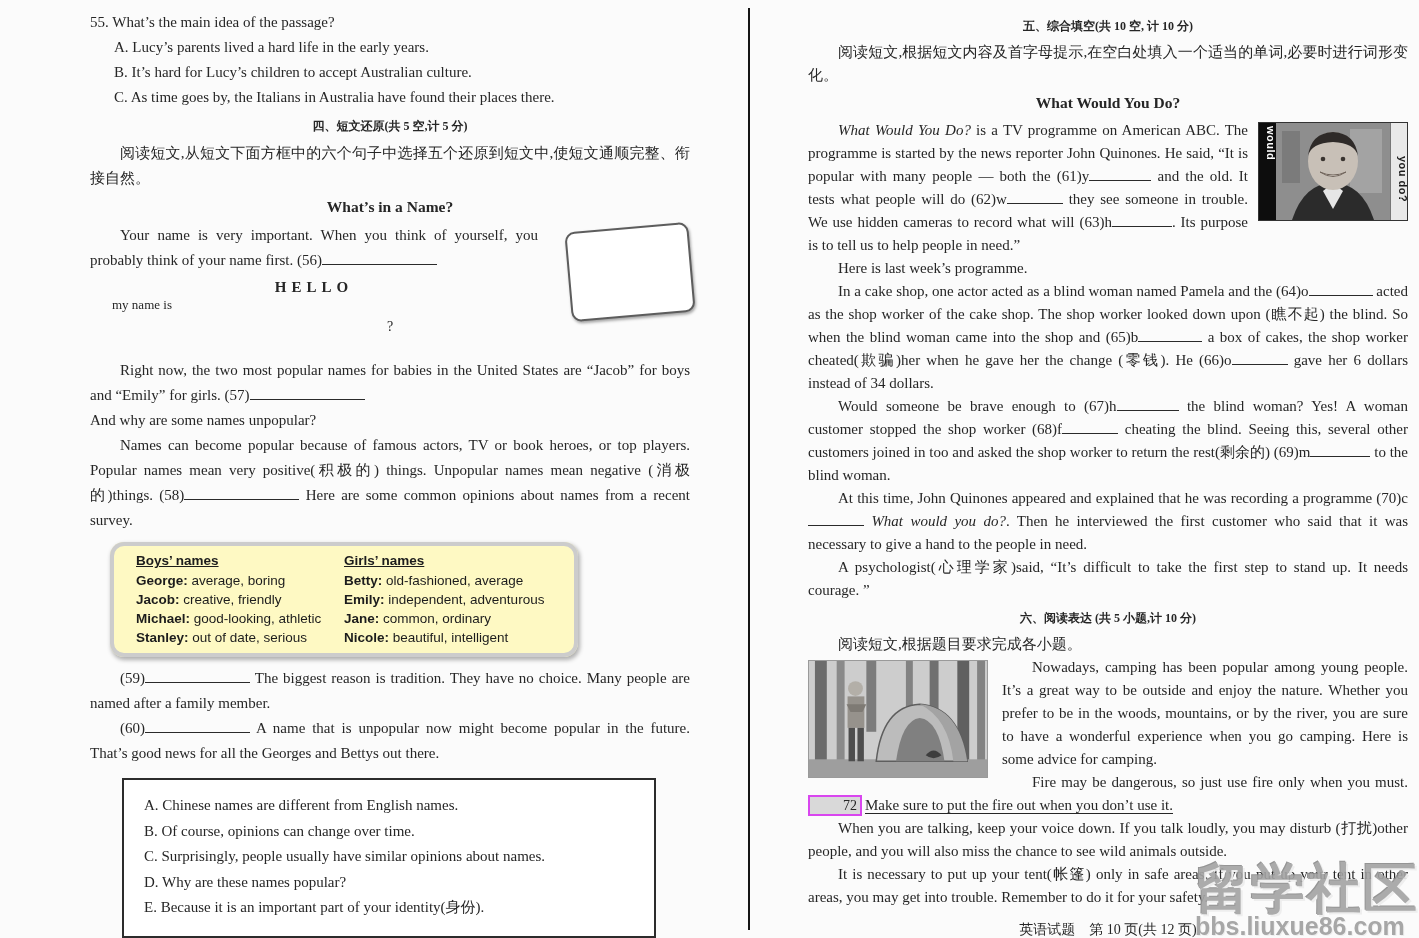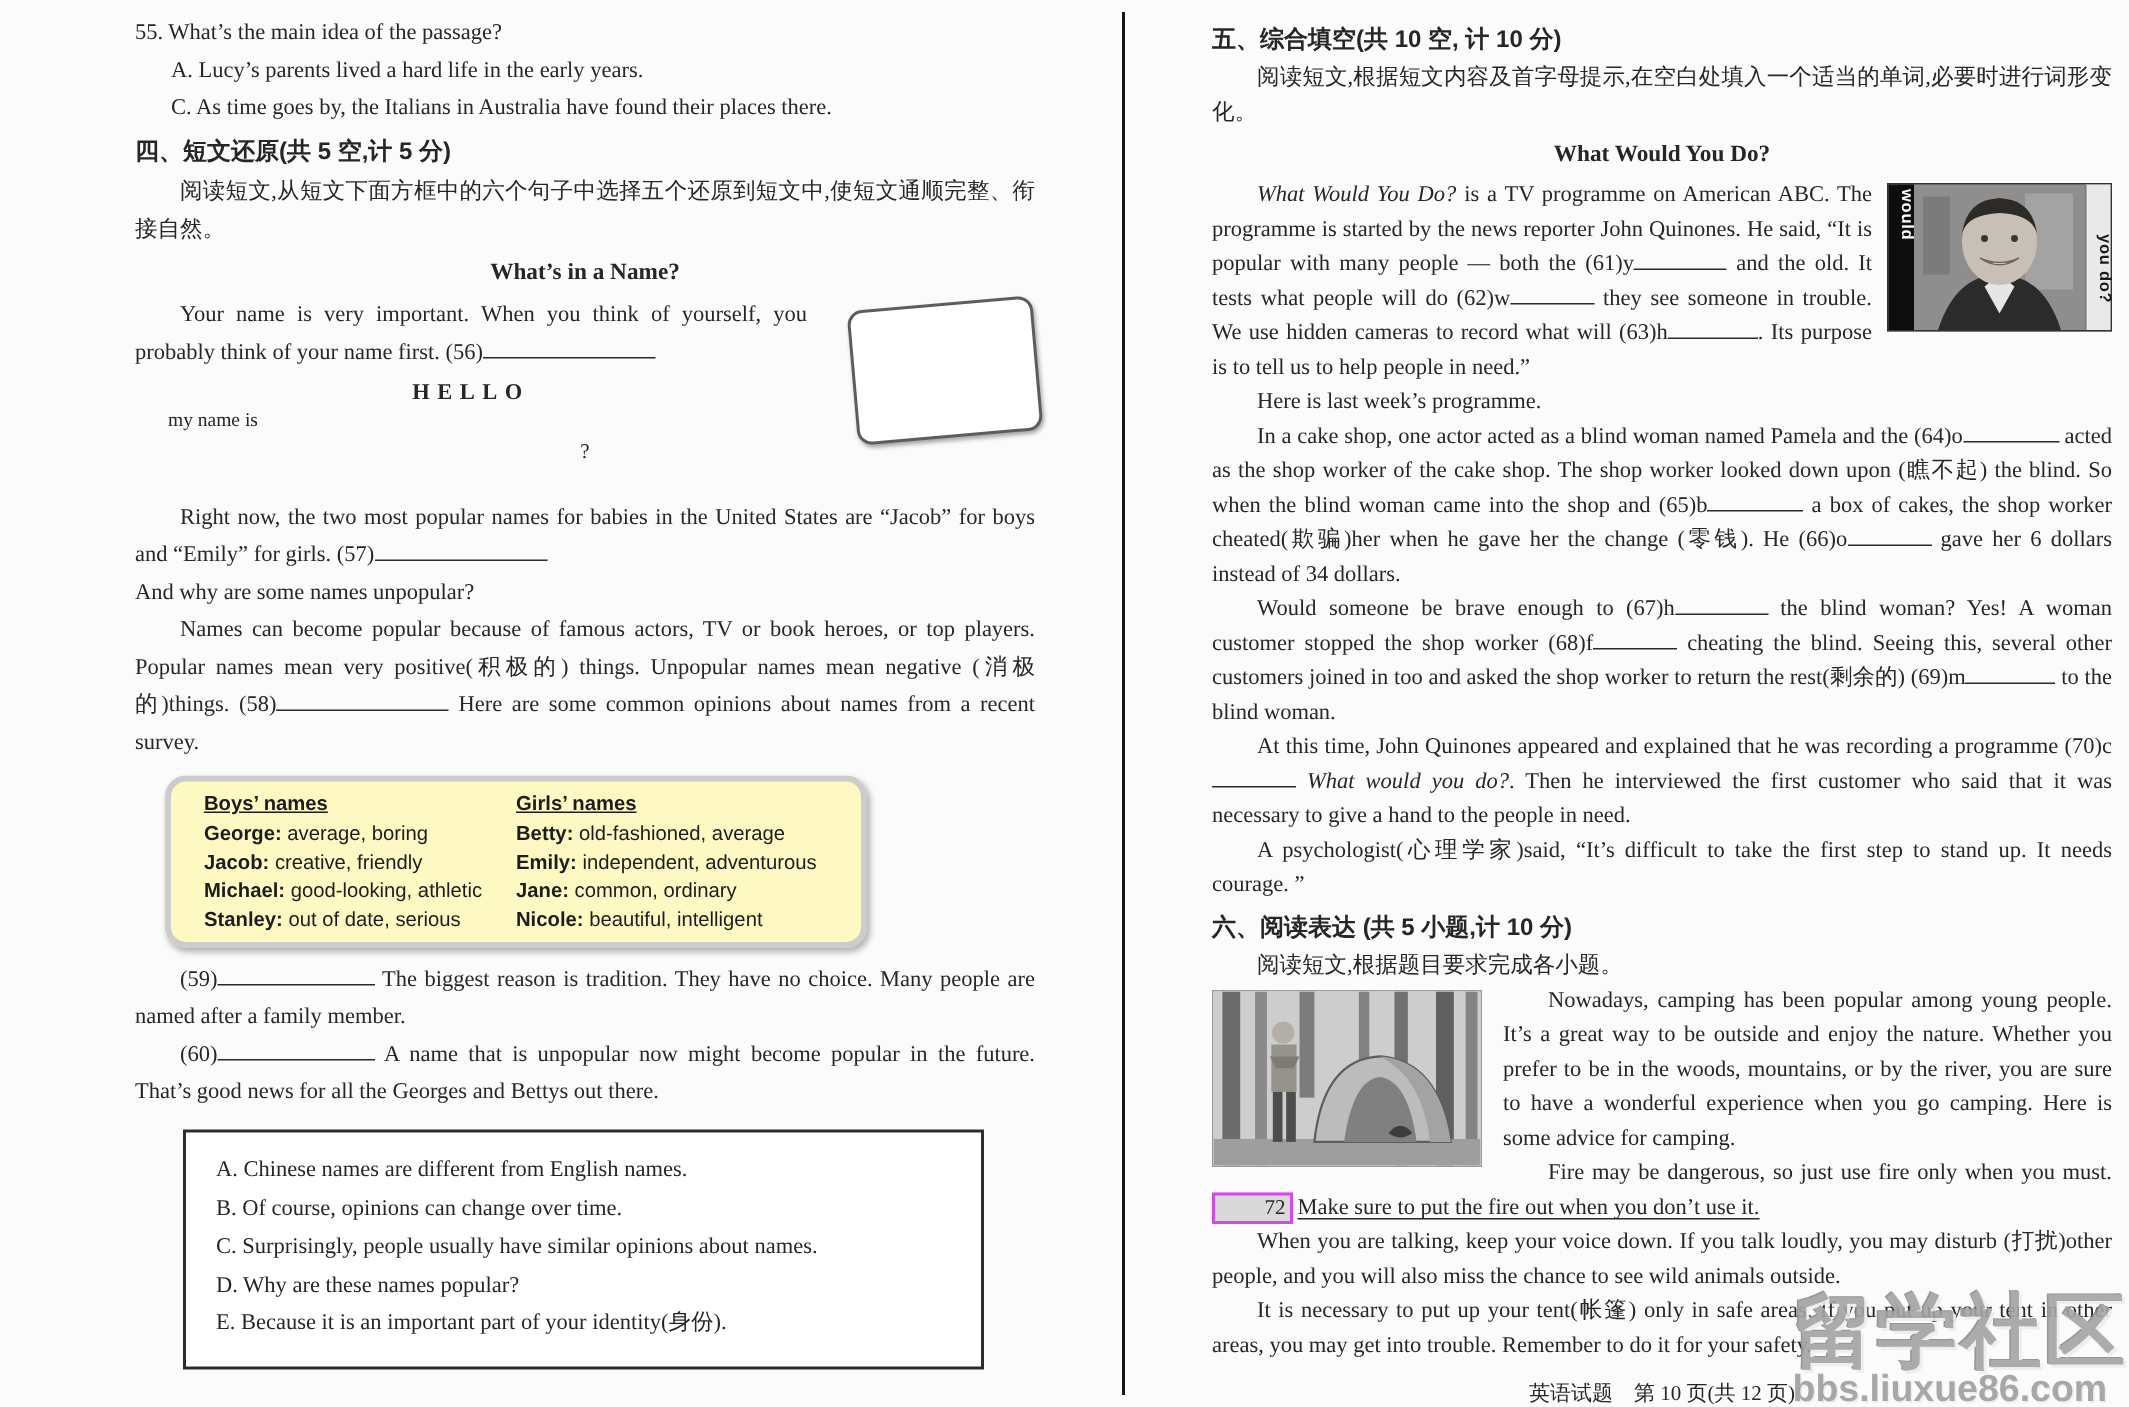--- a/index.html
+++ b/index.html
@@ -14,21 +14,21 @@
   #page-right{left:808px;width:600px;}
 
   .para{font-size:15px;line-height:25px;text-align:justify;margin:0;}
   #page-right .para{line-height:23px;}
   .ind{text-indent:30px;}
   .it{font-style:italic;}
   .ul{text-decoration:underline;text-underline-offset:3px;}
   .blank{display:inline-block;border-bottom:1.4px solid #2a2a2a;height:13px;vertical-align:baseline;}
   .numbox{display:inline-block;border:2px solid #d946ef;background:#d9d9d9;padding:0 3px;line-height:17px;font-size:14px;margin-right:3px;}
 
-  .sec-head{font-family:Liberation Sans, sans-serif;font-weight:bold;font-size:16px;line-height:27px;margin:3px 0 1px 0;}
+  .sec-head{font-family:Liberation Serif, serif;font-weight:bold;font-size:12px;line-height:27px;margin:3px 0 1px 0;text-align:center;}
   .center-title{text-align:center;font-weight:bold;font-size:15.5px;line-height:28px;margin:2px 0;}
   .options .para{text-align:left;}
 
   
   .names-box{
     margin:9px 0 9px 20px;width:468px;box-sizing:border-box;
     background:#fef9c3;border-radius:14px;padding:9px 10px 10px 26px;
     box-shadow:inset 0 0 0 4px #cccccc,1.5px 2.5px 4px rgba(0,0,0,.3);
     display:flex;font-family:"Liberation Sans","DejaVu Sans",sans-serif;
     font-size:13.5px;line-height:19px;color:#1c1c1c;
@@ -80,20 +80,21 @@
 </style>
 </head>
 <body>
 
 <div class="divider"></div>
 
 <div class="page" id="page-left">
   <p class="para">55. What’s the main idea of the passage?</p>
   <div class="options" style="padding-left:24px;">
       <div class="para">A. Lucy’s parents lived a hard life in the early years.</div>
+      <div class="para">B. It’s hard for Lucy’s children to accept Australian culture.</div>
       <div class="para">C. As time goes by, the Italians in Australia have found their places there.</div>
     </div>
 
   <div class="sec-head">四、短文还原(共 5 空,计 5 分)</div>
   <p class="para ind">阅读短文,从短文下面方框中的六个句子中选择五个还原到短文中,使短文通顺完整、衔接自然。</p>
 
   <div class="center-title">What’s in a Name?</div>
 
   <p class="para ind">
     <span class="tag-float">

